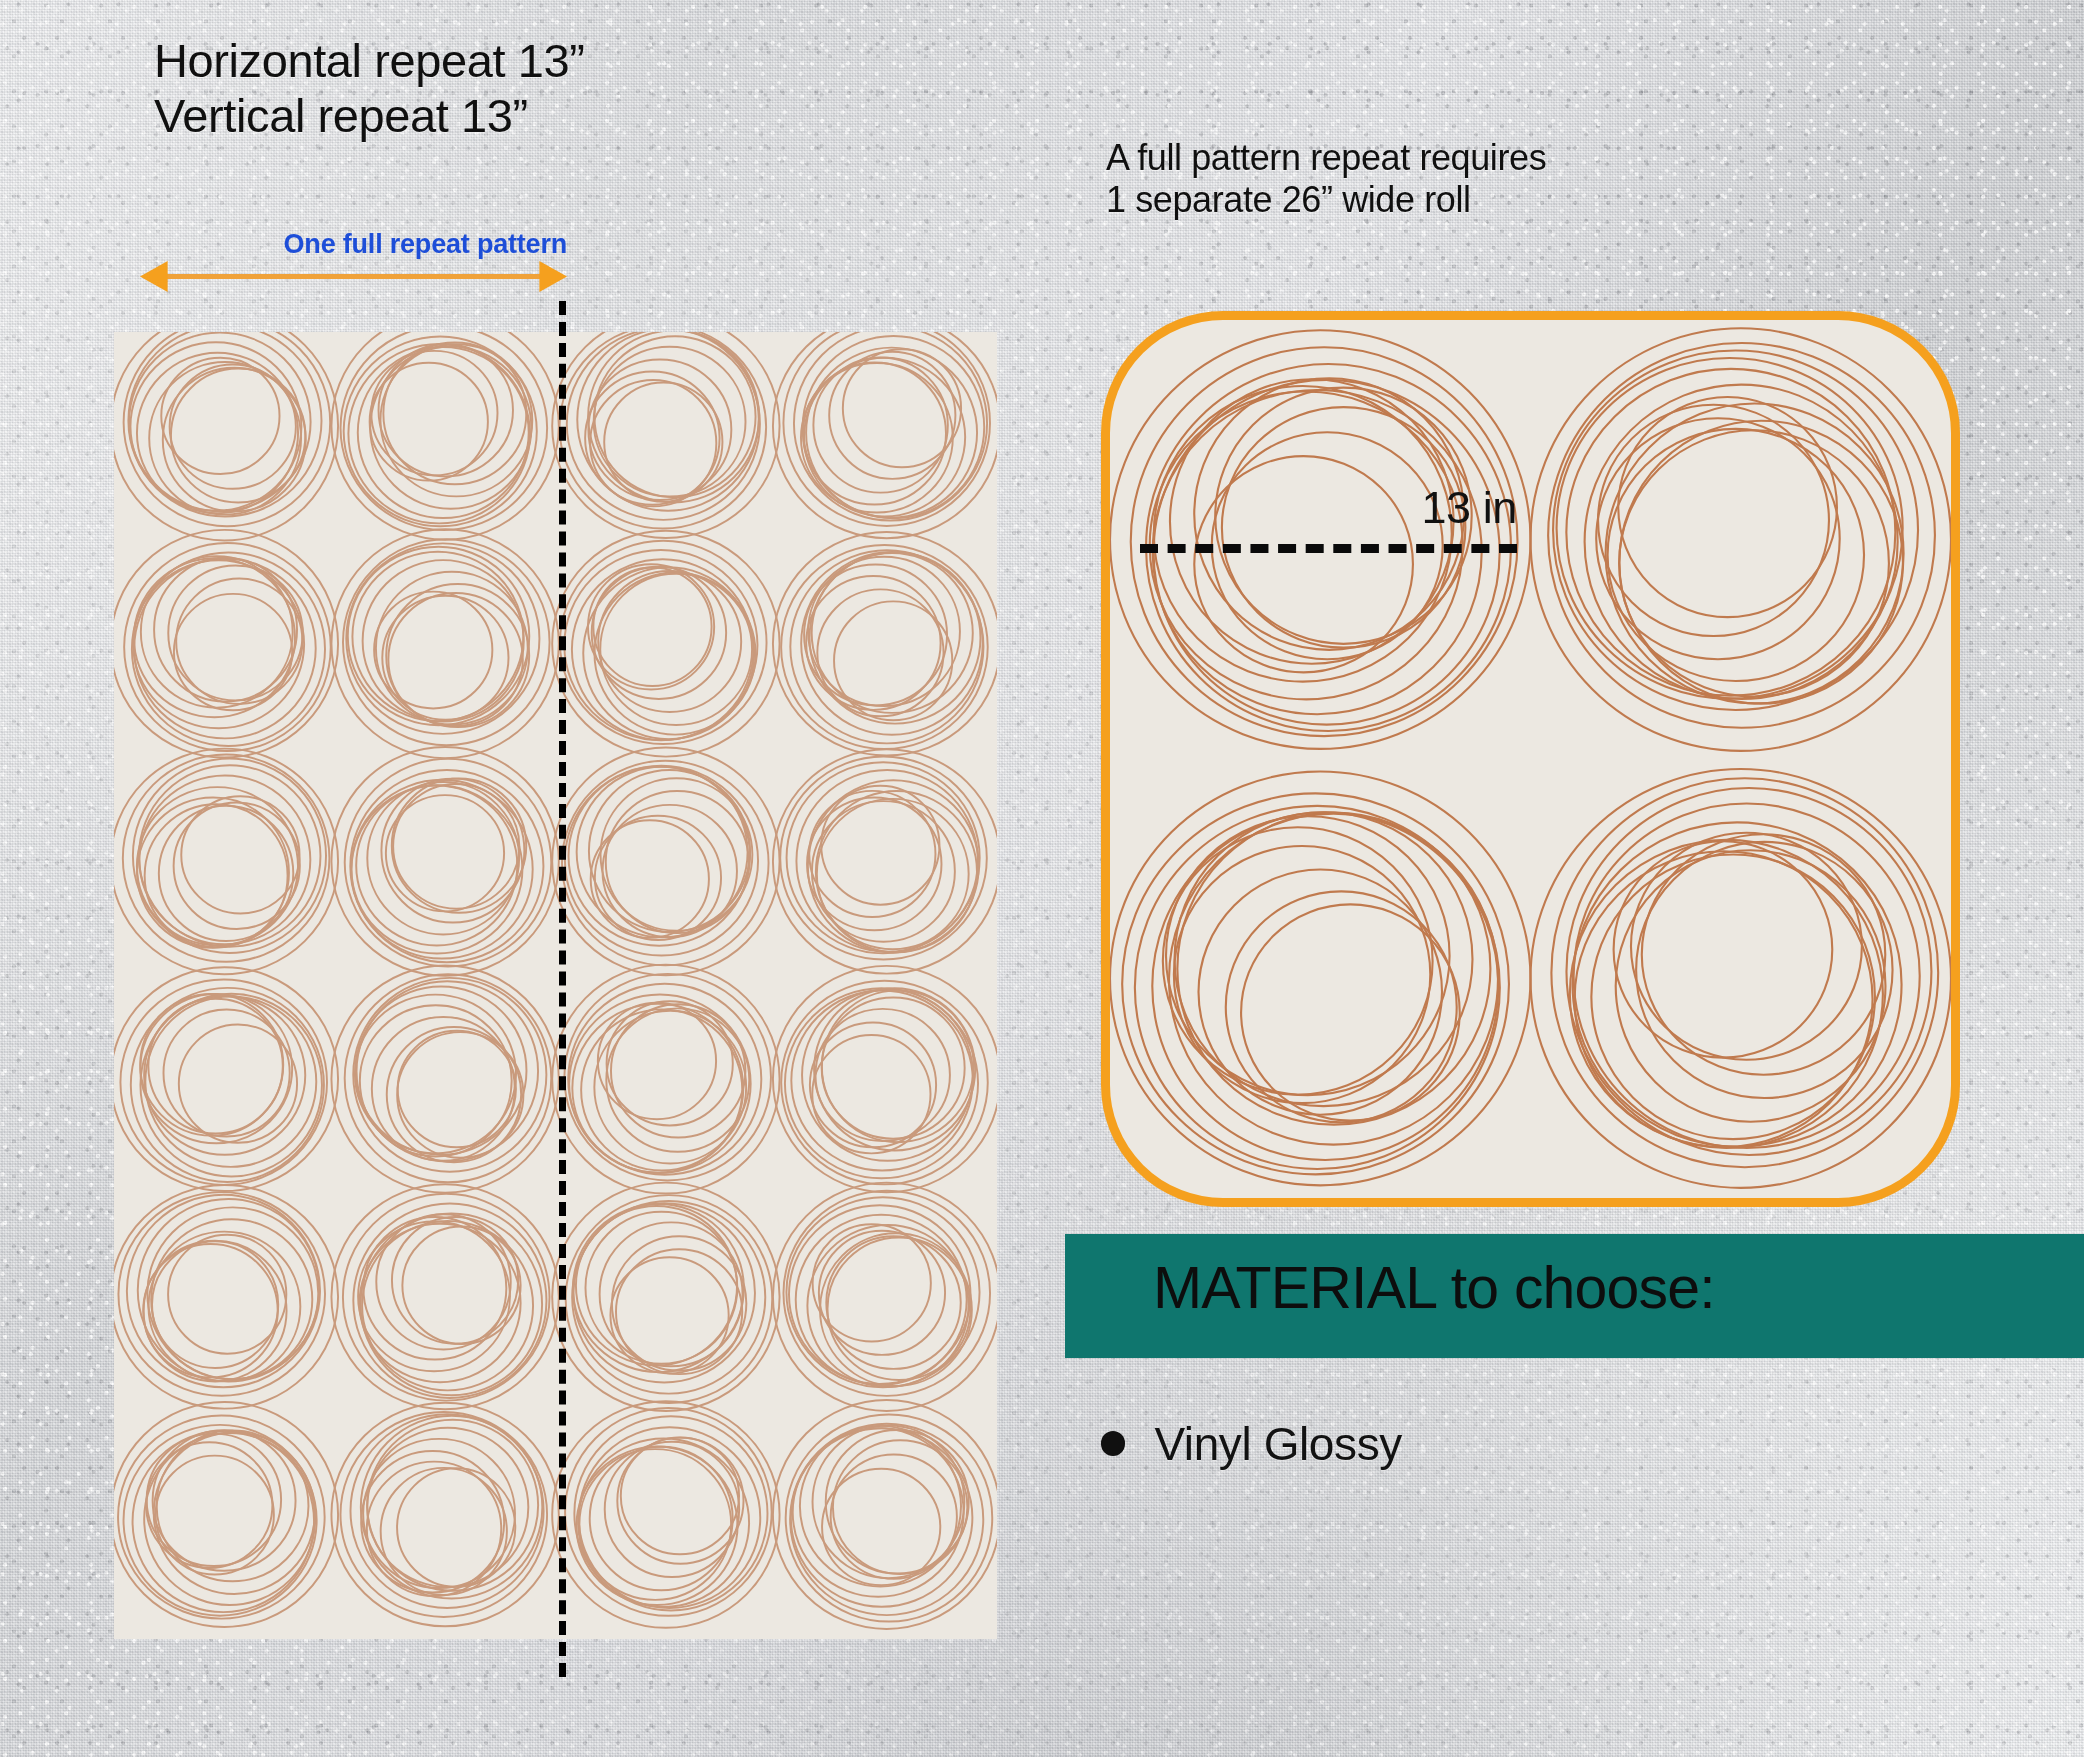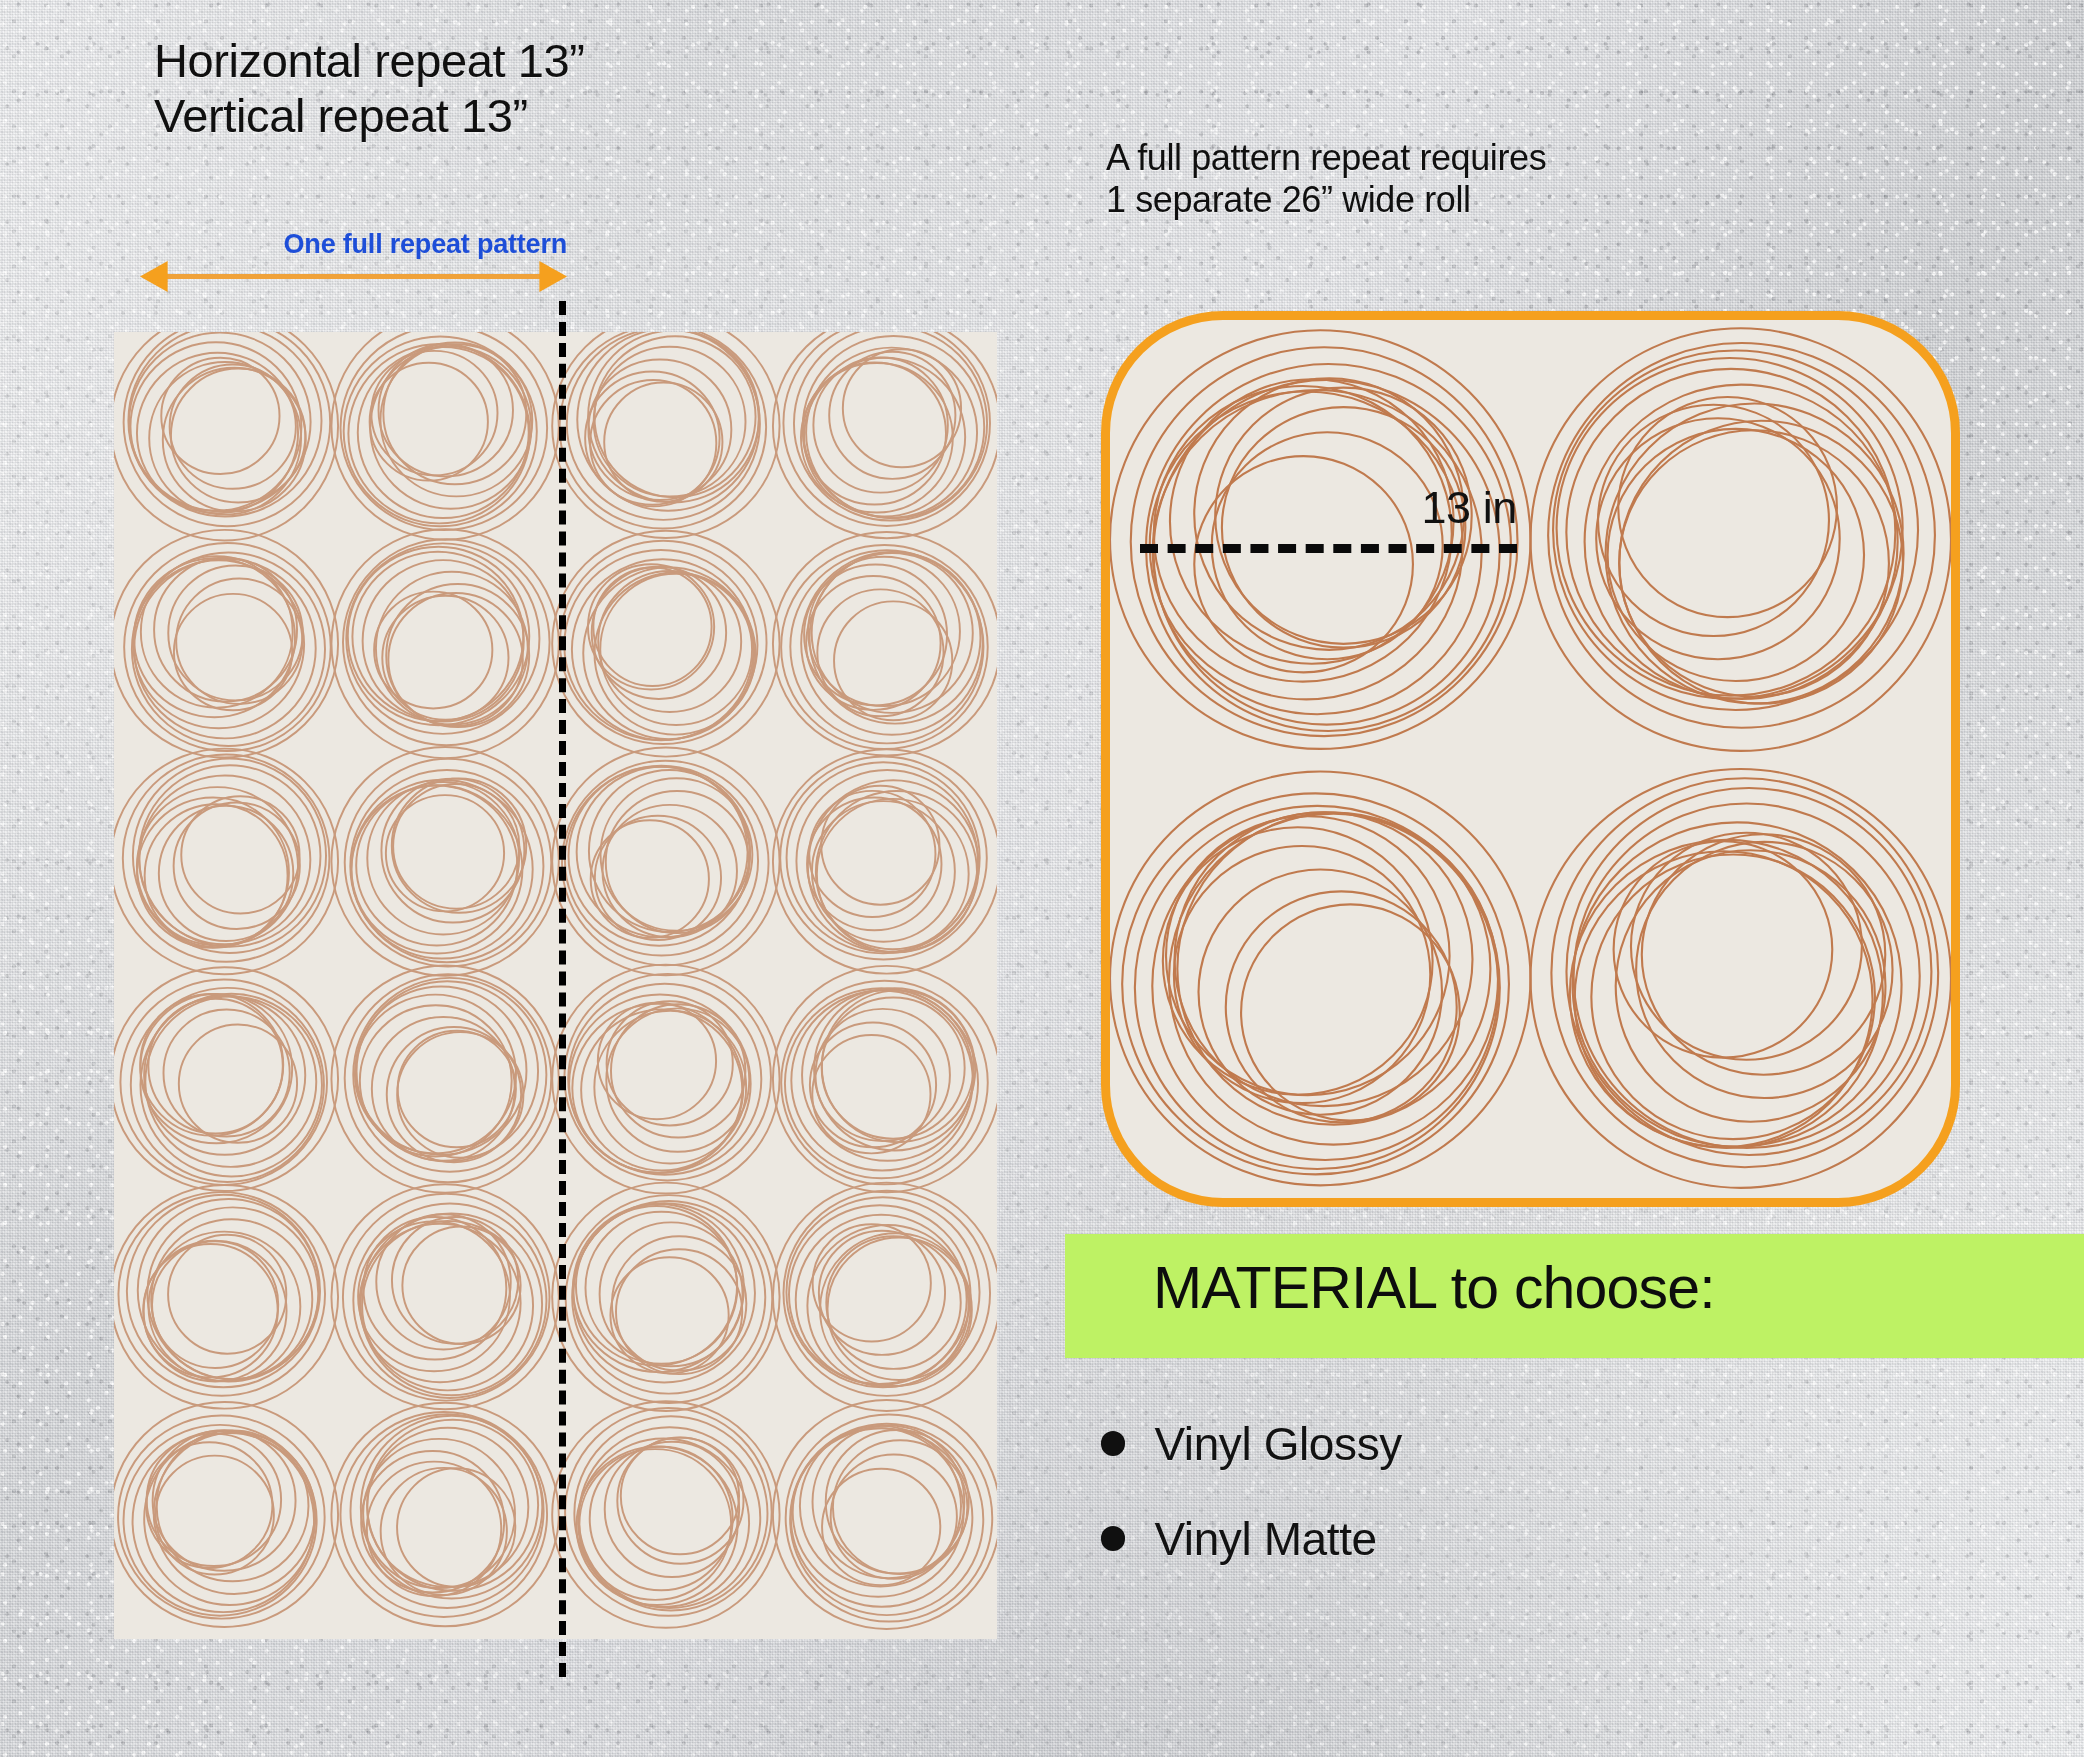--- a/index.html
+++ b/index.html
@@ -95,21 +95,21 @@
     border-top:9px dashed #0a0a0a;
   }
   #dim-label{
     position:absolute;left:1140px;top:482px;width:377px;text-align:right;
     font-size:45px;color:#111;letter-spacing:-0.4px;
   }
 
   
   #material-banner{
     position:absolute;left:1065px;top:1234px;width:1019px;height:124px;
-    background:#bef264;
+    background:#0f766e;
   }
   #material-banner-title{
     position:absolute;left:88px;top:19.5px;
     font-size:59px;color:#0d0d0d;letter-spacing:-0.8px;white-space:nowrap;
   }
 
   
   #material-list{position:absolute;left:1101px;top:1396px;width:733px;}
   .mat-item{
     display:flex;align-items:center;height:95px;
@@ -552,18 +552,14 @@
 
 <div id="material-banner">
   <div id="material-banner-title">MATERIAL to choose:</div>
 </div>
 
 <div id="material-list">
   <div class="mat-item">
     <span class="mat-bullet"></span>
     <span class="mat-label">Vinyl Glossy</span>
   </div>
-  <div class="mat-item">
-    <span class="mat-bullet"></span>
-    <span class="mat-label">Vinyl Matte</span>
-  </div>
 </div>
 
 
 </body></html>

